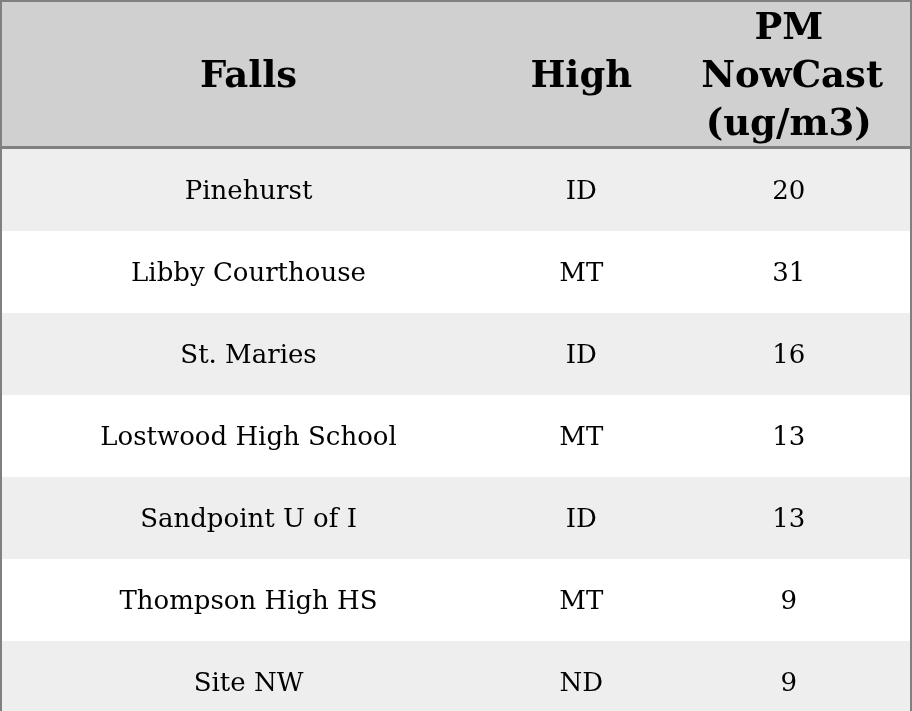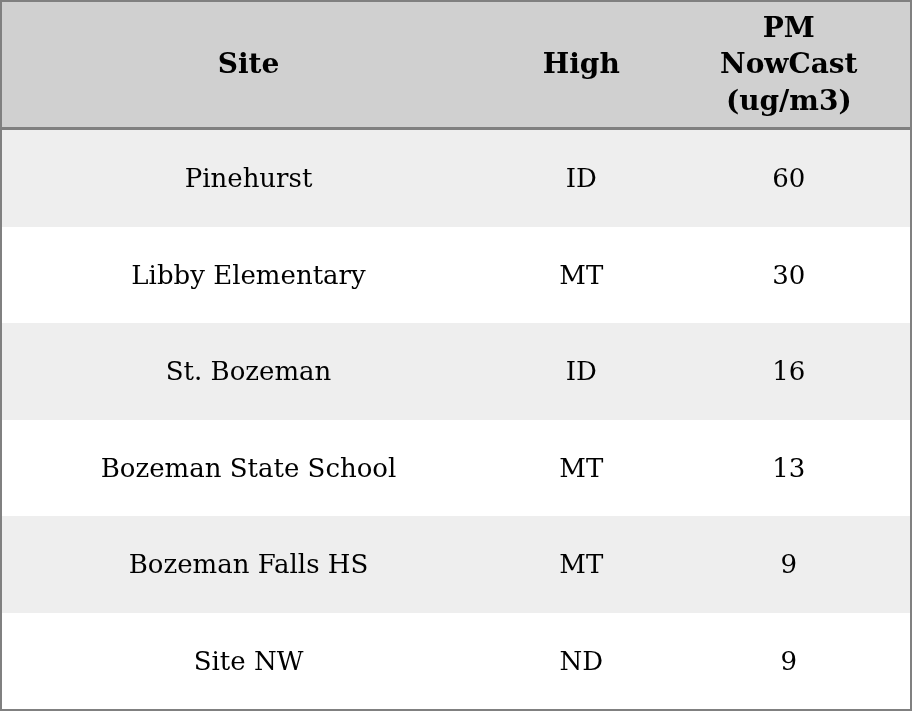--- a/index.html
+++ b/index.html
@@ -24,21 +24,21 @@
     font-family:"DejaVu Serif","Liberation Serif",serif;
     color:var(--text);
   }
   col.c-site{width:54.3%;}
   col.c-state{width:19%;}
   col.c-pm{width:26.7%;}
   thead th{
     height:125px;
     background:var(--header-bg);
     border-bottom:3px solid var(--border);
-    font-size:28px;
+    font-size:37px;
     font-weight:bold;
     text-align:center;
     vertical-align:middle;
     line-height:1.3;
     padding:0;
   }
   .pm-header-text{
     display:inline-block;
     max-width:175px; 
   }
@@ -58,60 +58,65 @@
 <div class="table-frame">
   <table>
     <colgroup>
       <col class="c-site">
       <col class="c-state">
       <col class="c-pm">
     </colgroup>
     <thead>
       <tr>
         <th>
-          <span>Site</span>
+          <span>Falls</span>
         </th>
         <th>
           <span>High</span>
         </th>
         <th>
           <span class="pm-header-text">PM NowCast (ug/m3)</span>
         </th>
       </tr>
     </thead>
     <tbody id="table-body">
   <tr>
     <td>Pinehurst</td>
     <td>ID</td>
-    <td>60</td>
+    <td>20</td>
   </tr>
 
   <tr>
-    <td>Libby Elementary</td>
+    <td>Libby Courthouse</td>
     <td>MT</td>
-    <td>30</td>
+    <td>31</td>
   </tr>
 
   <tr>
-    <td>St. Bozeman</td>
+    <td>St. Maries</td>
     <td>ID</td>
     <td>16</td>
   </tr>
 
 
   <tr>
-    <td>Bozeman State School</td>
+    <td>Lostwood High School</td>
     <td>MT</td>
     <td>13</td>
   </tr>
 
+  <tr>
+    <td>Sandpoint U of I</td>
+    <td>ID</td>
+    <td>13</td>
+  </tr>
 
 
   <tr>
-    <td>Bozeman Falls HS</td>
+    <td>Thompson High HS</td>
     <td>MT</td>
     <td>9</td>
   </tr>
 
   <tr>
     <td>Site NW</td>
     <td>ND</td>
     <td>9</td>
   </tr>
 

